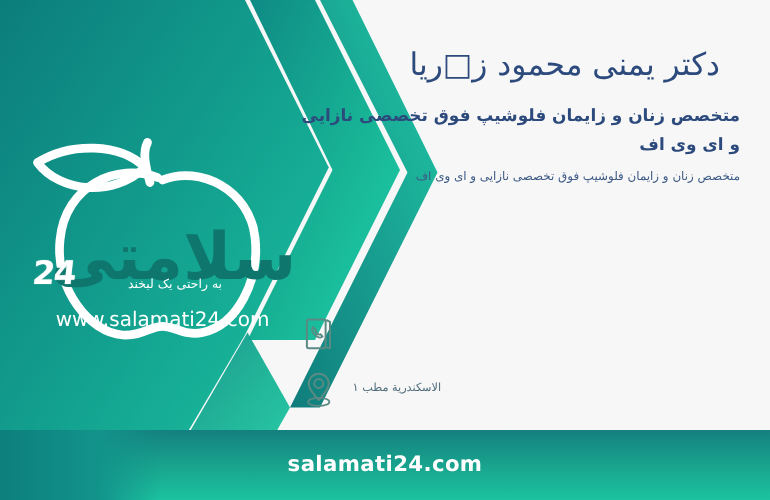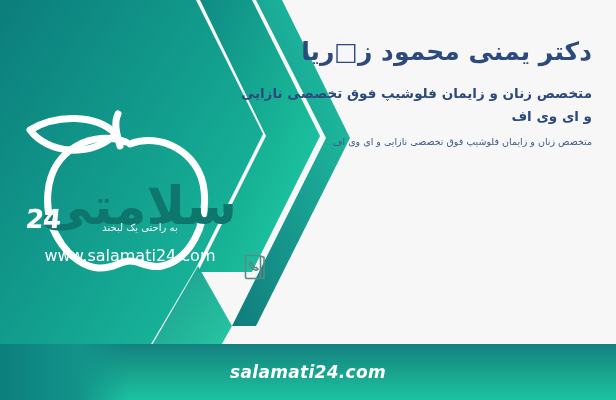--- a/index.html
+++ b/index.html
@@ -85,25 +85,25 @@
   .info{
     position:absolute;
     right:24px; top:34px;
     width:352px;
     text-align:right;
     direction:rtl;
   }
   .doctor-name{
     font-family:"DejaVu Sans", sans-serif;
     font-size:25px;
-    font-weight:bold;
+    font-weight:normal;
     color:#2d4a7d;
     line-height:1.45;
     white-space:nowrap;
-    margin:0 0 12px 0;
+    margin:0 16px 12px 0;
     text-align:right;
   }
   .specialty-main{
     font-family:"DejaVu Sans", sans-serif;
     font-size:13.5px;
     font-weight:bold;
     color:#2d4a7d;
     line-height:1.65;
     margin:0 0 6px 0;
   }
@@ -152,21 +152,20 @@
   
   .footer{
     position:absolute;
     left:0; bottom:0;
     width:616px; height:56px;
     background:linear-gradient(180deg,#14807f 0%,#19a68f 55%,#1cc3a1 100%);
     display:flex;
     align-items:center;
     justify-content:center;
     overflow:hidden;
-    font-style:italic;
   }
   .footer-left-fade{
     position:absolute;
     left:0;top:0;
     width:130px;height:56px;
     background:linear-gradient(90deg,#0d7f7d 0%,#12938a 60%,rgba(18,147,138,0) 100%);
   }
   .footer-text{
     position:relative;
     font-family:"DejaVu Sans", sans-serif;
@@ -243,20 +242,31 @@
         <svg width="24" height="28" viewBox="0 0 24 28" xmlns="http://www.w3.org/2000/svg">
           <rect x="2.5" y="2.5" width="15" height="23" rx="1.5" fill="none" stroke="#5b8a84" stroke-width="1.6"></rect>
           <path d="M18,3 L21,4.5 L21,25.5 L18,25" fill="none" stroke="#5b8a84" stroke-width="1.6" stroke-linejoin="round"></path>
           <path d="M7.4,8.6 c-1.3,1.6 -0.6,4.3 1.4,6.3 c2,2 4.7,2.7 6.3,1.4
                    l-1.7,-1.9 c-0.8,0.5 -1.9,0.2 -2.9,-0.8 c-1,-1 -1.3,-2.1 -0.8,-2.9 Z" fill="none" stroke="#5b8a84" stroke-width="1.5" stroke-linejoin="round"></path>
         </svg>
       </span>
       <span class="contact-text"></span>
     </div>
 
+    <div class="contact-row">
+      <span class="contact-icon">
+        <svg width="26" height="30" viewBox="0 0 26 30" xmlns="http://www.w3.org/2000/svg">
+          <ellipse cx="13" cy="25.5" rx="8.5" ry="3.2" fill="none" stroke="#5b8a84" stroke-width="1.4"></ellipse>
+          <path d="M13,3 C8.6,3 5,6.5 5,10.9 C5,16 13,24 13,24 C13,24 21,16 21,10.9
+                   C21,6.5 17.4,3 13,3 Z" fill="none" stroke="#5b8a84" stroke-width="1.6" stroke-linejoin="round"></path>
+          <circle cx="13" cy="10.8" r="3.6" fill="none" stroke="#5b8a84" stroke-width="1.5"></circle>
+        </svg>
+      </span>
+      <span class="contact-text">الاسکندریة مطب ١</span>
+    </div>
 
   </div>
 
   <div class="footer">
     <div class="footer-left-fade"></div>
     <span class="footer-text">salamati24.com</span>
   </div>
 
 </div>
 

